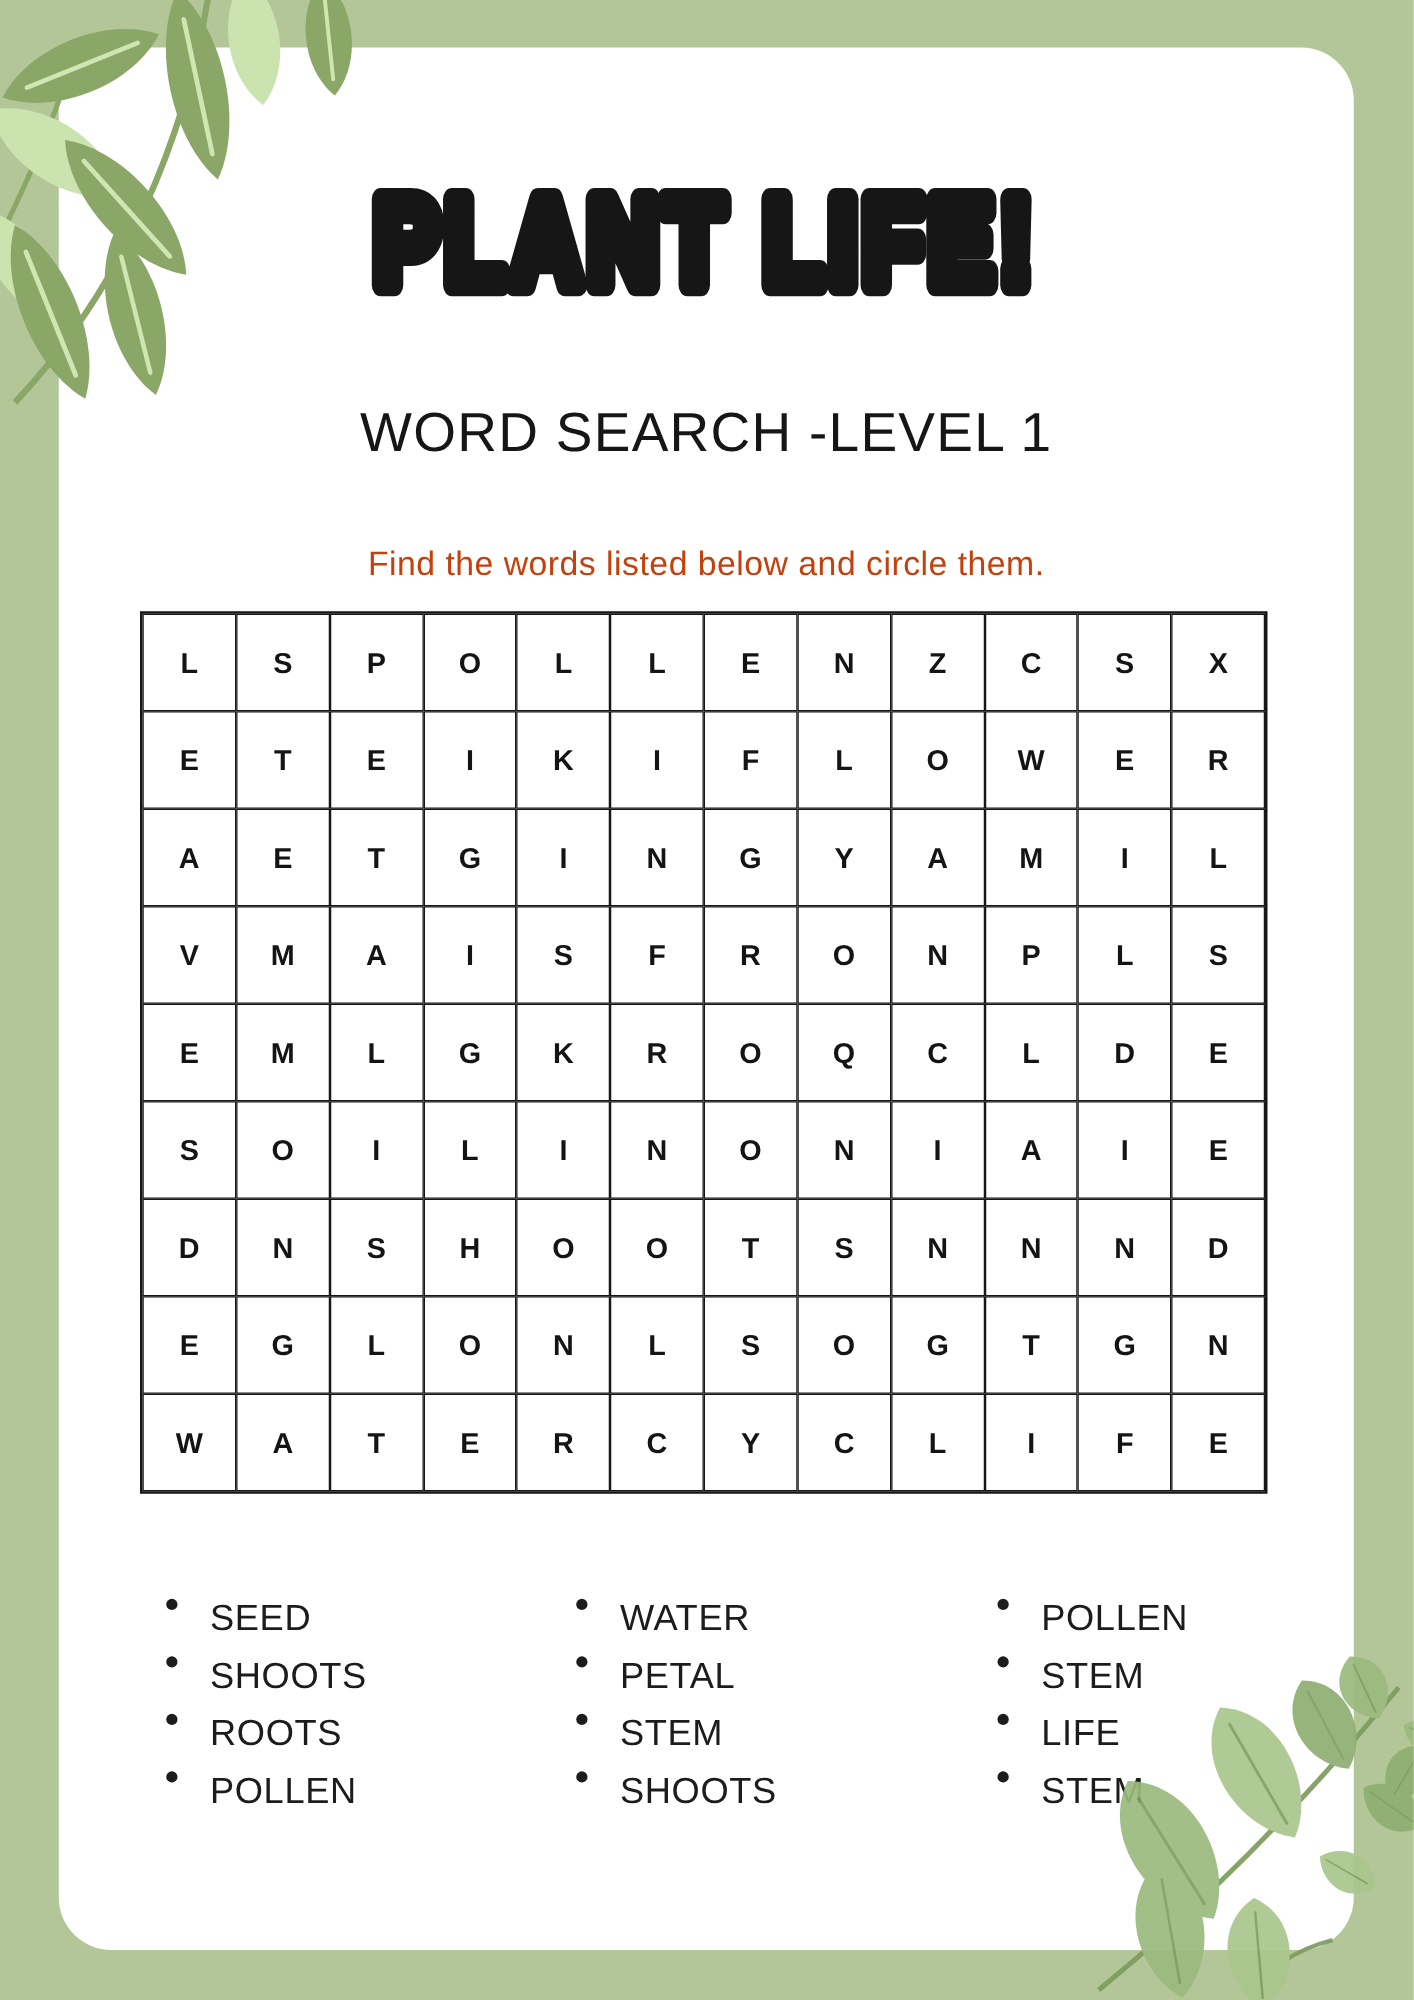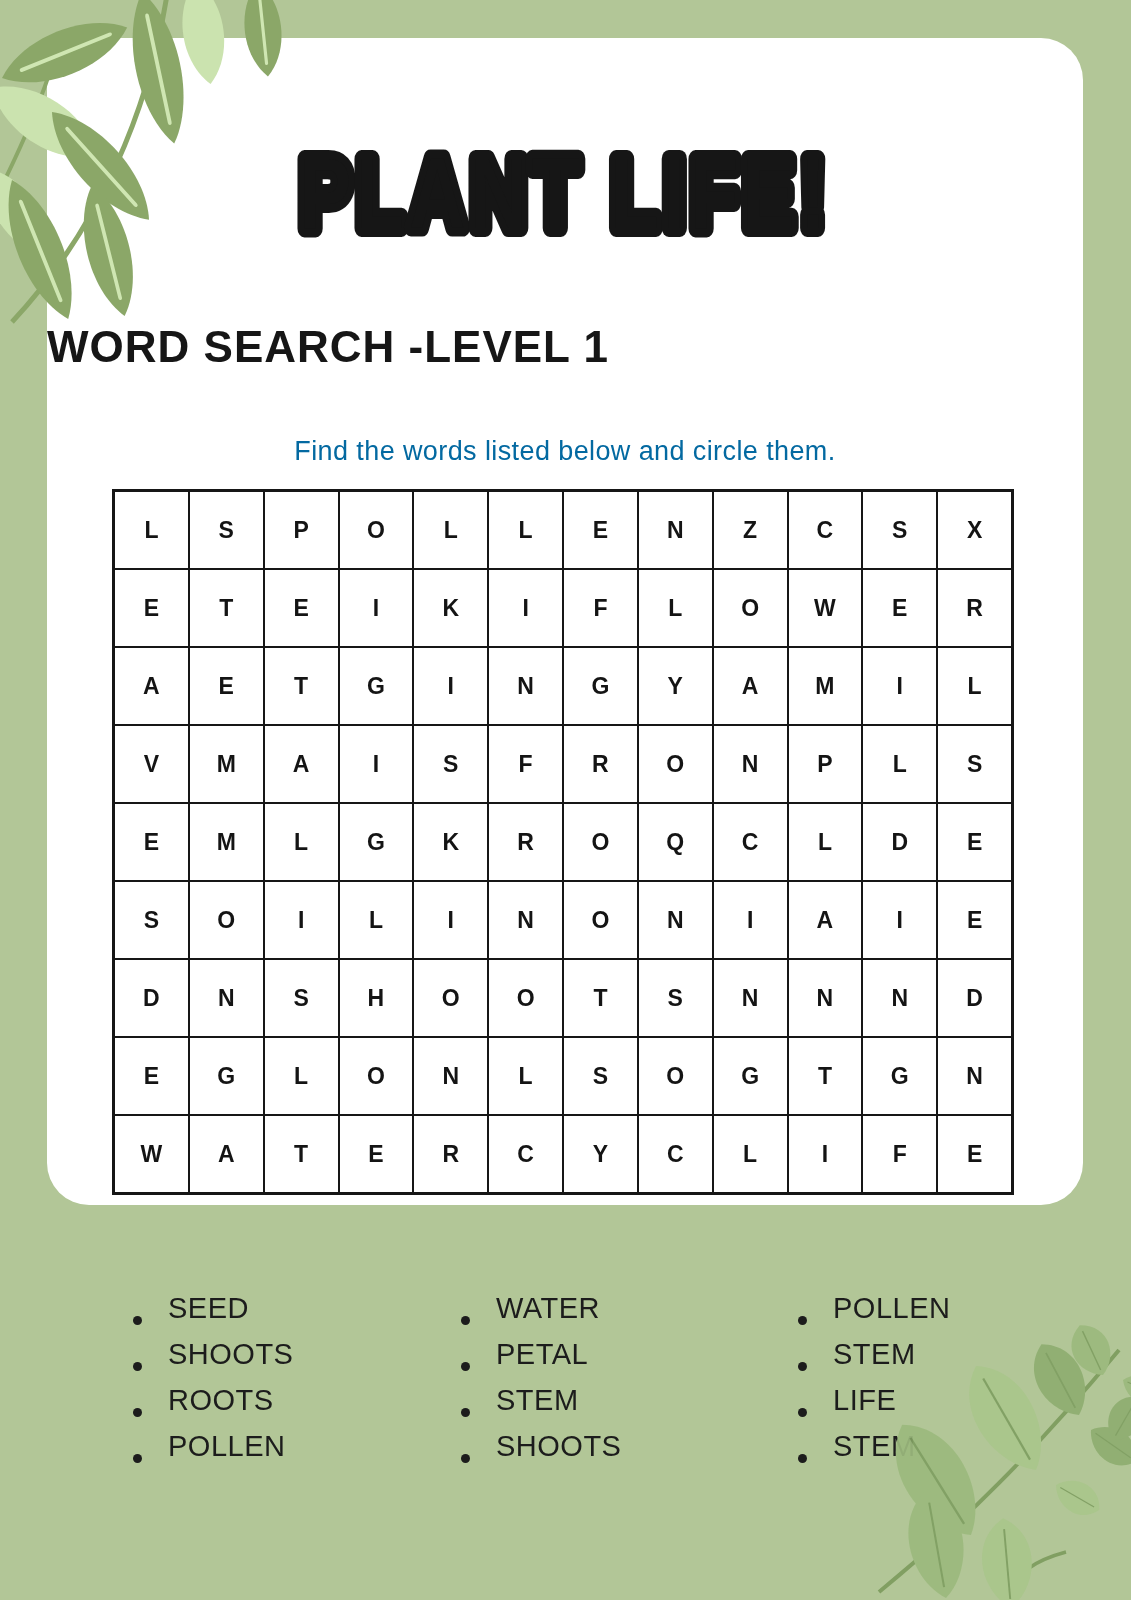--- a/index.html
+++ b/index.html
@@ -3,21 +3,21 @@
 <meta charset="utf-8">
 <style>
   html,body { margin:0; padding:0; }
   body {
     width:1131px; height:1600px; position:relative; overflow:hidden;
     background: var(--bg, #b2c697);
     font-family:"Liberation Sans", sans-serif;
   }
   .page { position:absolute; inset:0; }
   .card {
-    position:absolute; left:47px; top:38px; width:1036px; height:1167px;
+    position:absolute; left:47px; top:38px; width:1036px; height:1522px;
     background: var(--card, #ffffff);
     border-radius:42px;
     z-index:1;
   }
   .deco { position:absolute; z-index:5; pointer-events:none; }
   .deco-tl { left:0; top:0; }
   .deco-br { right:0; bottom:0; }
 
   .title-svg { position:absolute; top:72px; left:50%; transform:translateX(-50%); overflow:visible; }
   .title-text {
@@ -26,27 +26,27 @@
     fill: var(--ink, #161616);
     stroke: var(--ink, #161616);
     stroke-width:14px;
     stroke-linejoin:round;
     stroke-linecap:round;
     paint-order:stroke fill;
     letter-spacing:5px;
   }
   .subtitle {
     position:absolute; top:284px; left:0; width:100%;
-    font-size:44px; font-weight:700;
+    text-align:center; font-size:44px; font-weight:400;
     color: var(--ink, #161616); letter-spacing:1px;
   }
   .instruction {
     position:absolute; top:398px; left:0; width:100%;
     text-align:center; font-size:27px; font-weight:400;
-    color:#0369a1; letter-spacing:0.4px;
+    color:#c2410c; letter-spacing:0.4px;
   }
 
   .grid {
     position:absolute; left:65px; top:451px; width:902px;
     box-sizing:border-box;
     display:grid; grid-template-columns:repeat(12, 1fr);
     grid-auto-rows:78px;
     border:2px solid var(--ink, #161616);
     background:#ffffff;
   }
@@ -54,21 +54,21 @@
     box-sizing:border-box;
     border:1px solid var(--ink, #161616);
     display:flex; align-items:center; justify-content:center;
     font-size:23px; font-weight:bold; color:#141414;
   }
 
   .words { position:absolute; left:86px; top:1241px; display:flex; z-index:2; }
   .word-col { display:flex; flex-direction:column; }
   .word-col-1 { width:328px; }
   .word-col-2 { width:337px; }
-  .word-item { height:46px; display:flex; align-items:flex-end; }
+  .word-item { height:46px; display:flex; align-items:flex-start; }
   .bullet {
     width:9px; height:9px; border-radius:50%;
     background:#1c1c1c; margin-right:26px; flex:0 0 auto;
   }
   .word-label { font-size:29px; color:#1c1c1c; letter-spacing:0.5px; }
 
   .leaf-dark-fill  { fill: var(--leaf-dark,  #8ba768); }
   .leaf-light-fill { fill: var(--leaf-light, #cbe3af); }
   .leaf-wc-1 { fill:#9cba7e; }
   .leaf-wc-2 { fill:#8fae71; }

